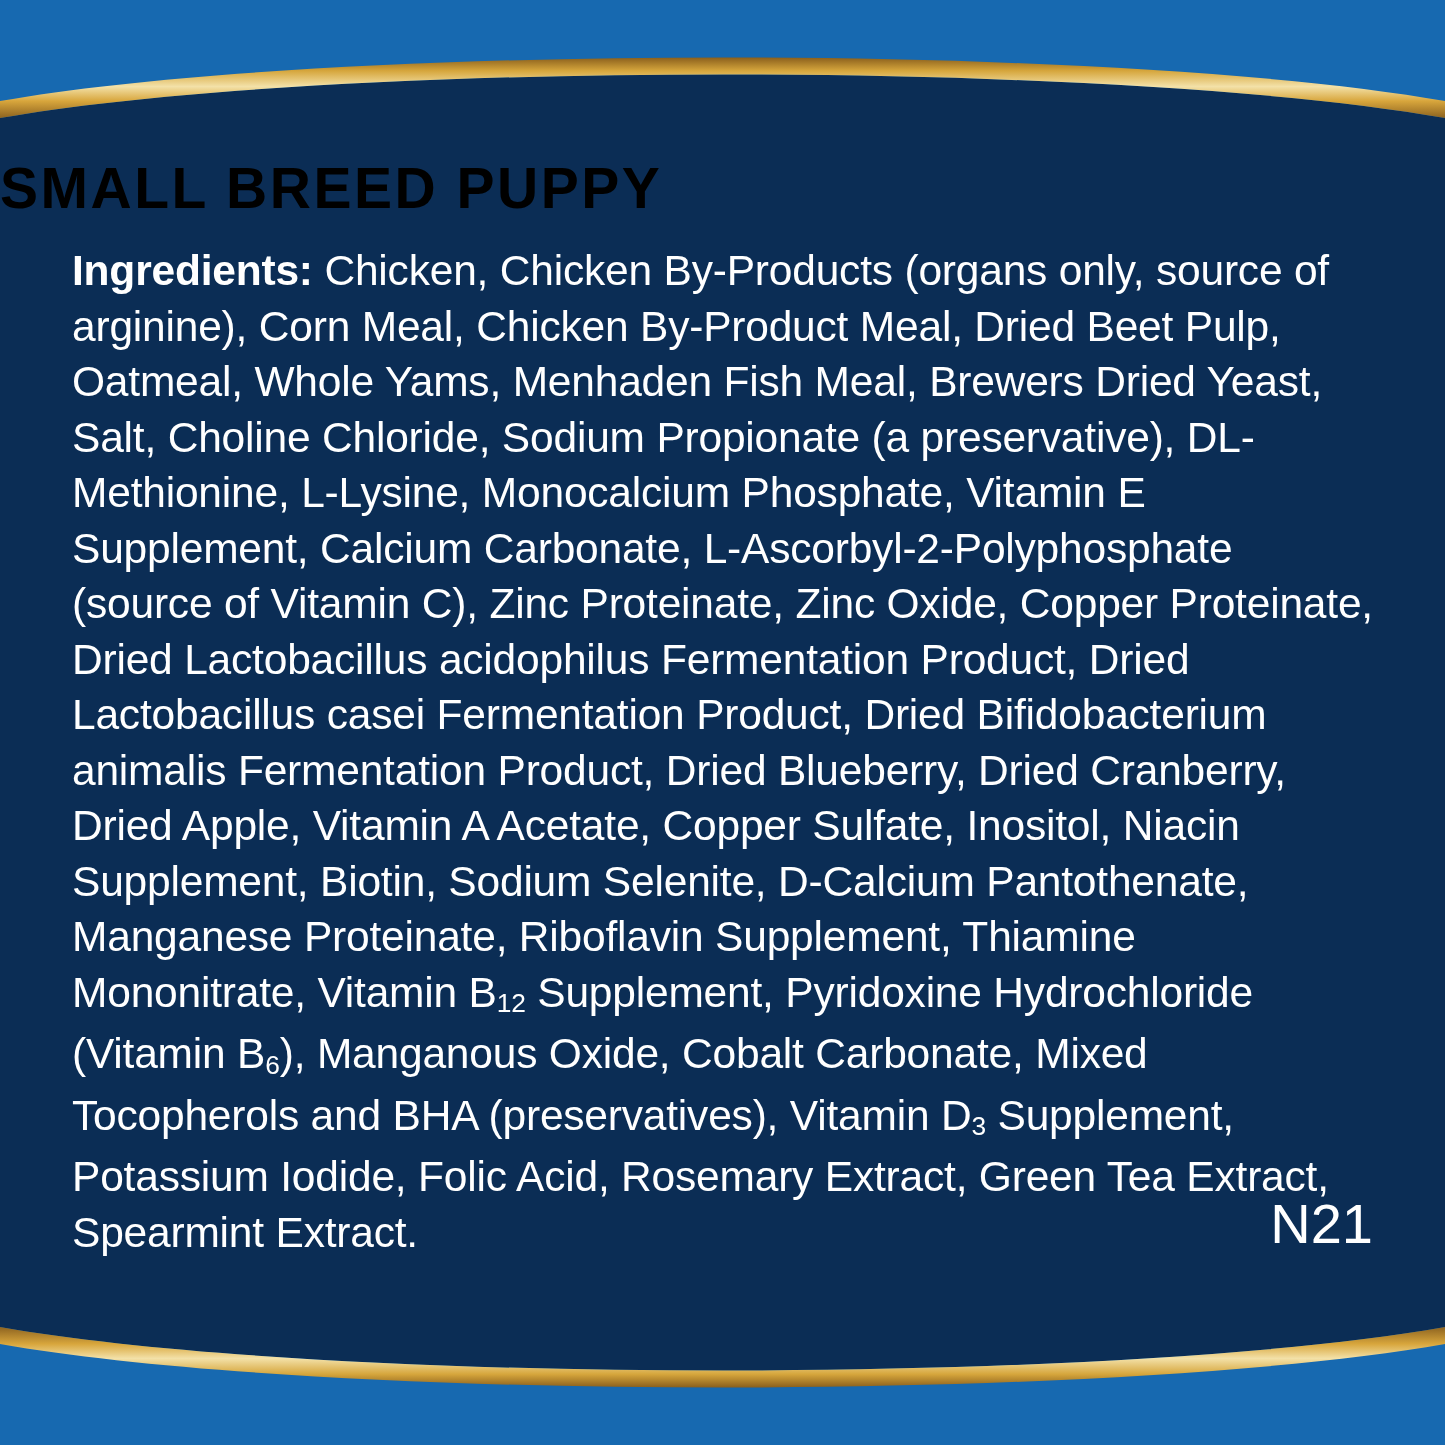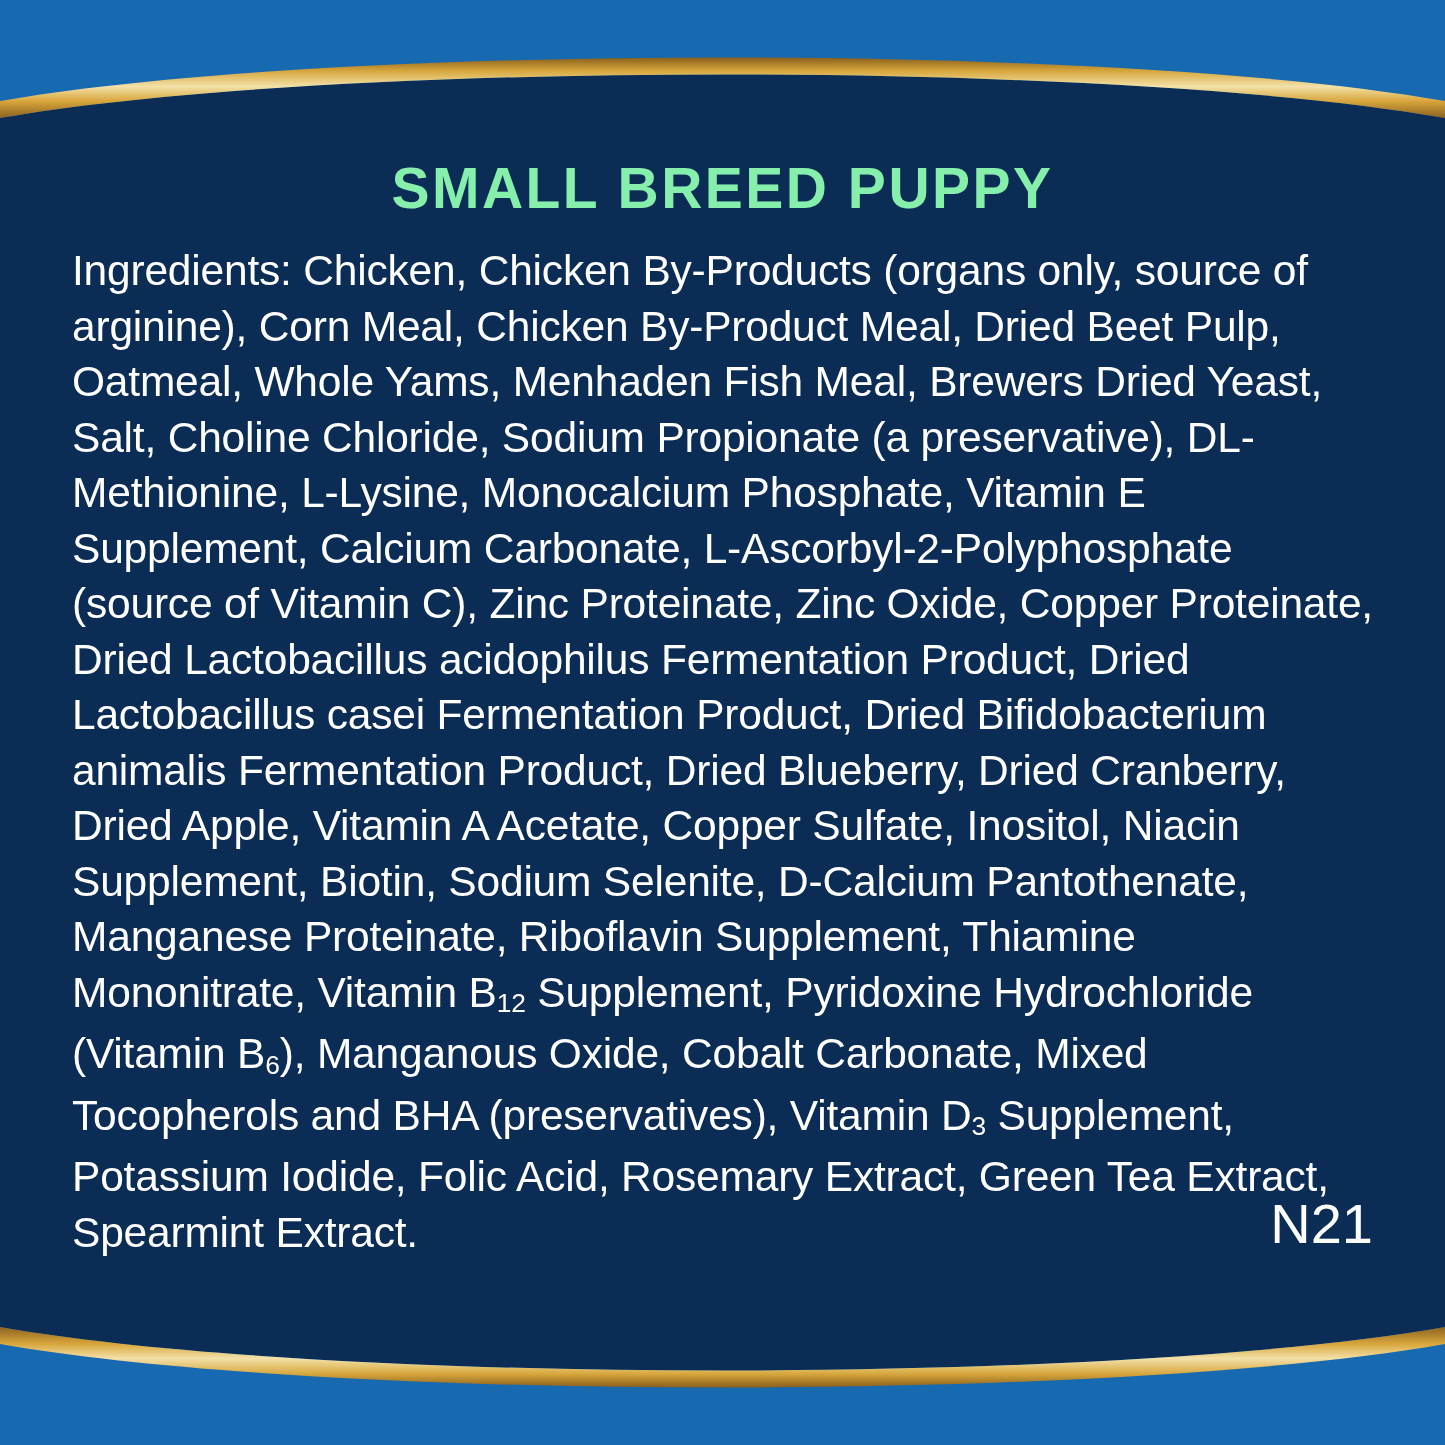--- a/index.html
+++ b/index.html
@@ -41,43 +41,43 @@
     z-index: 3;
     box-sizing: border-box;
     padding: 0 72px;
   }
 
   .title {
     position: absolute;
     left: 0;
     right: 0;
     top: 155px;
-    text-align: center;
-    color: #86efac;
+    text-align: left;
+    color: #000000;
     font-size: 57px;
     font-weight: bold;
     letter-spacing: 2.5px;
     font-family: "Liberation Sans", sans-serif;
   }
 
   .ingredients-block {
     position: absolute;
     left: 72px;
     right: 72px;
     top: 243px;
     color: #ffffff;
     font-size: 42.5px;
     line-height: 55.5px;
     font-family: "Liberation Sans", sans-serif;
     text-align: left;
     letter-spacing: -0.2px;
   }
 
   .ingredients-label {
-    font-weight: normal;
+    font-weight: bold;
   }
 
   sub {
     font-size: 0.62em;
     vertical-align: baseline;
     position: relative;
     bottom: -0.22em;
   }
 
   .code {

